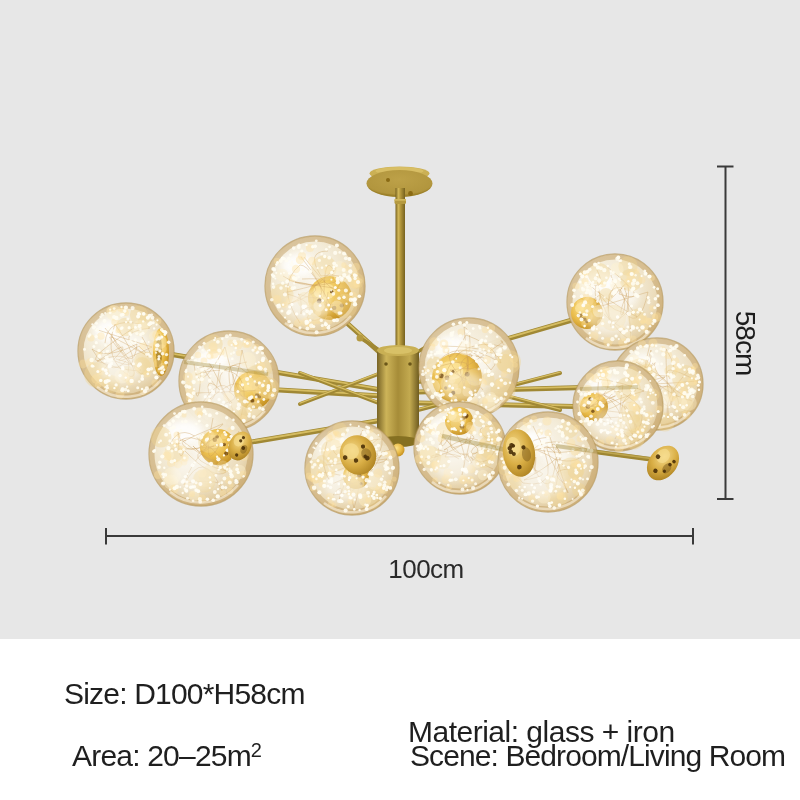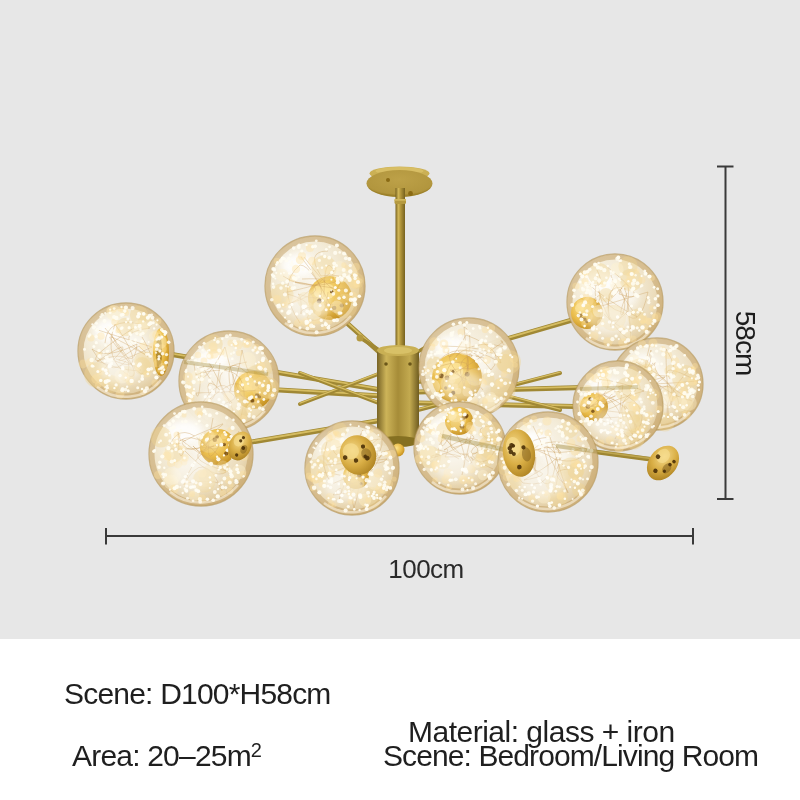--- a/index.html
+++ b/index.html
@@ -2596,19 +2596,19 @@
 
 <g stroke="#3a3a3a" stroke-width="2">
 <line x1="106" y1="536" x2="693" y2="536"></line>
 <line x1="106" y1="528" x2="106" y2="544.5"></line>
 <line x1="693" y1="528" x2="693" y2="544.5"></line>
 </g>
 
 <text x="426" y="578" text-anchor="middle" font-family="Liberation Sans, sans-serif" font-size="26" letter-spacing="-0.5" fill="#2a2a2a">100cm</text>
 </svg>
 
-<div class="spec" style="left:64px;top:677px;letter-spacing:-0.8px">Scene: D100*H58cm</div>
+<div class="spec" style="left:64px;top:677px;letter-spacing:-0.8px">Size: D100*H58cm</div>
 
 <div class="spec" style="left:408px;top:715px;letter-spacing:-0.5px">Material: glass + iron</div>
 
 <div class="spec" style="left:72px;top:739px;letter-spacing:-0.8px">Area: 20–25m<span style="font-size:20px;vertical-align:9px">2</span></div>
 
-<div class="spec" style="left:383px;top:739px;letter-spacing:-0.9px">Scene: Bedroom/Living Room</div>
+<div class="spec" style="left:410px;top:739px;letter-spacing:-0.9px">Scene: Bedroom/Living Room</div>
 
 </body></html>

